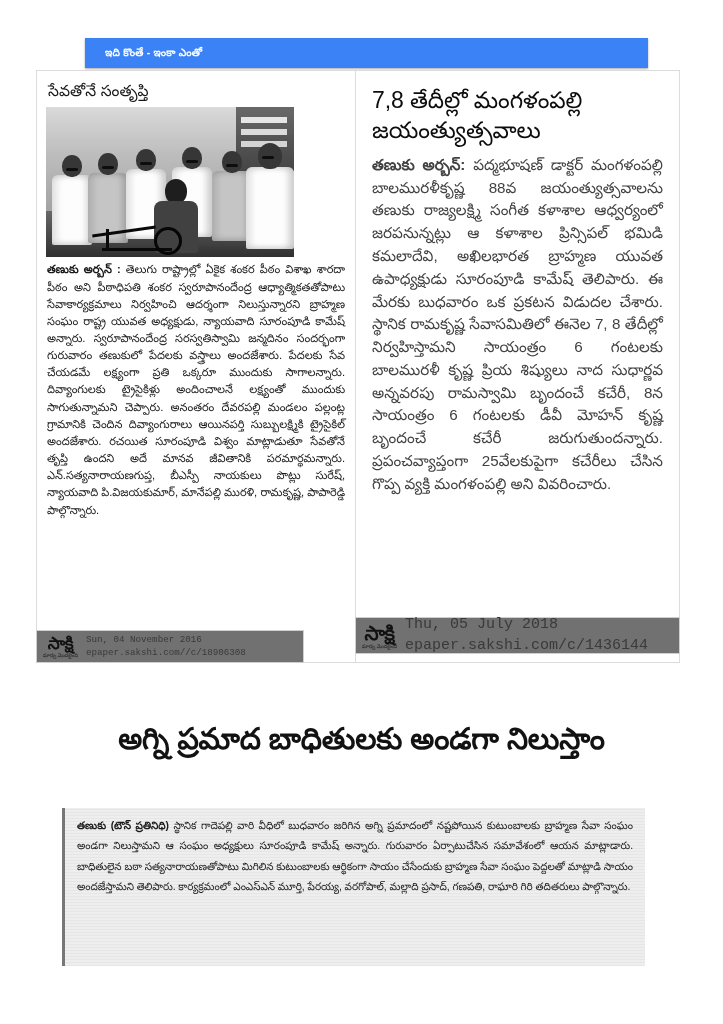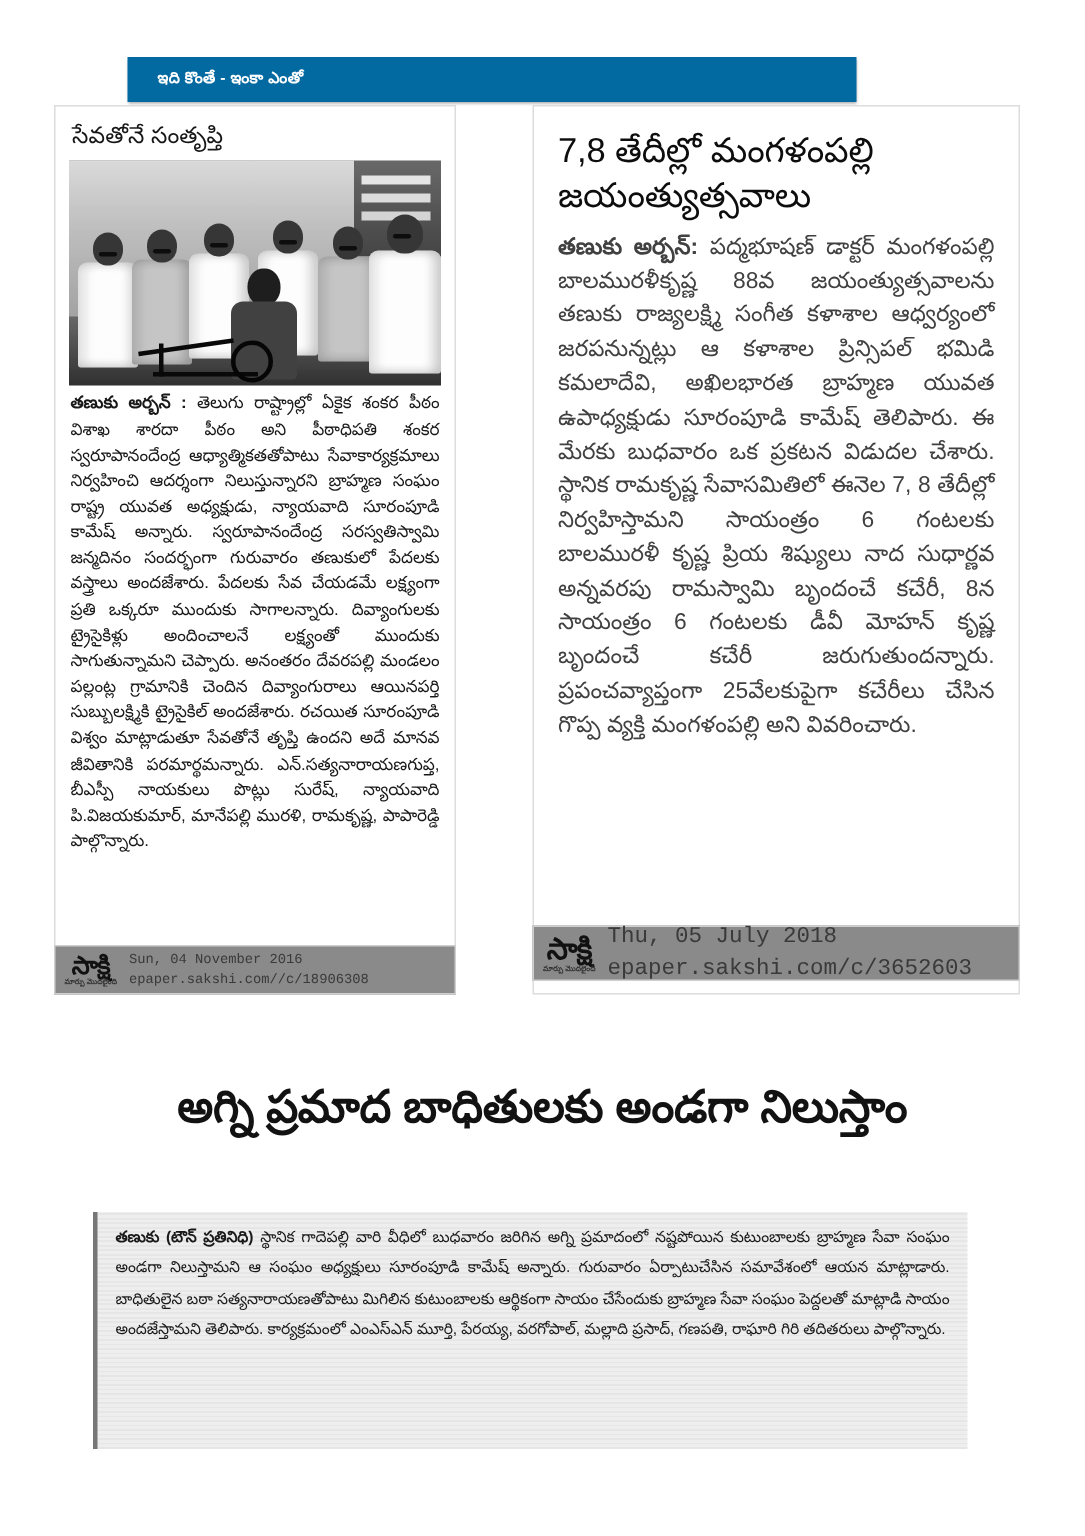--- a/index.html
+++ b/index.html
@@ -13,23 +13,23 @@
     position: relative;
     font-family: "Liberation Sans", sans-serif;
     overflow: hidden;
   }
 
   
   .banner {
     position: absolute;
     left: 85px;
     top: 38px;
-    width: 486px;
+    width: 563px;
     height: 30px;
-    background: #0369a1;
+    background: #3b82f6;
     box-shadow: 0 1px 2px rgba(0,0,0,.35);
   }
   .banner-text {
     position: absolute;
     left: 20px;
     top: 50%;
     transform: translateY(-50%);
     color: #fff;
     font-size: 10.5px;
     font-weight: bold;
@@ -41,21 +41,21 @@
   .clip {
     position: absolute;
     background: #fbfbfb;
     border: 1px solid #d8d8d8;
     box-sizing: border-box;
     filter: grayscale(1) contrast(1.04);
   }
   .clip-left {
     left: 36px;
     top: 70px;
-    width: 268px;
+    width: 320px;
     height: 593px;
     padding: 8px 9px 0 9px;
   }
   .clip-right {
     left: 355px;
     top: 70px;
     width: 325px;
     height: 593px;
     padding: 10px 14px 0 14px;
   }
@@ -203,21 +203,21 @@
     line-height: 1.5;
     color: #6d28d9;
     text-align: justify;
     margin: 0 2px;
   }
   .body-right .lead { font-weight: bold; }
 
   
   .srcbar {
     position: absolute;
-    background: #0ea5e9;
+    background: #ec4899;
     border: 1px solid #cfcfcf;
     box-sizing: border-box;
     display: flex;
     align-items: center;
     gap: 8px;
     padding: 3px 6px;
     filter: grayscale(1);
   }
   .srcbar-left  { left: 36px;  top: 630px; width: 268px; height: 33px; }
   .srcbar-right { left: 355px; top: 617px; width: 325px; height: 37px; }
@@ -359,21 +359,21 @@
   </div>
 </div>
 
 <div class="srcbar srcbar-right">
   <span class="logo">
     <span class="lg-main">సాక్షి</span>
     <span class="lg-sub">మార్పు మొదలైంది</span>
   </span>
   <span class="srcmeta">
     <span>Thu, 05 July 2018</span><br>
-    <span>epaper.sakshi.com/c/3652603</span>
+    <span>epaper.sakshi.com/c/1436144</span>
   </span>
 </div>
 
 <div class="big-head">అగ్ని ప్రమాద బాధితులకు అండగా నిలుస్తాం</div>
 
 <div class="bottom-clip">
   <div class="bottom-text">
     <span class="lead">తణుకు (టౌన్‌ ప్రతినిధి)</span><span> స్థానిక గాదెపల్లి వారి వీధిలో బుధవారం జరిగిన అగ్ని ప్రమాదంలో నష్టపోయిన కుటుంబాలకు బ్రాహ్మణ సేవా సంఘం అండగా నిలుస్తామని ఆ సంఘం అధ్యక్షులు సూరంపూడి కామేష్ అన్నారు. గురువారం ఏర్పాటుచేసిన సమావేశంలో ఆయన మాట్లాడారు. బాధితులైన బఠా సత్యనారాయణతోపాటు మిగిలిన కుటుంబాలకు ఆర్థికంగా సాయం చేసేందుకు బ్రాహ్మణ సేవా సంఘం పెద్దలతో మాట్లాడి సాయం అందజేస్తామని తెలిపారు. కార్యక్రమంలో ఎంఎస్‌ఎన్ మూర్తి, పేరయ్య, వరగోపాల్, మల్లాది ప్రసాద్, గణపతి, రాఘారి గిరి తదితరులు పాల్గొన్నారు.</span>
   </div>
 </div>

